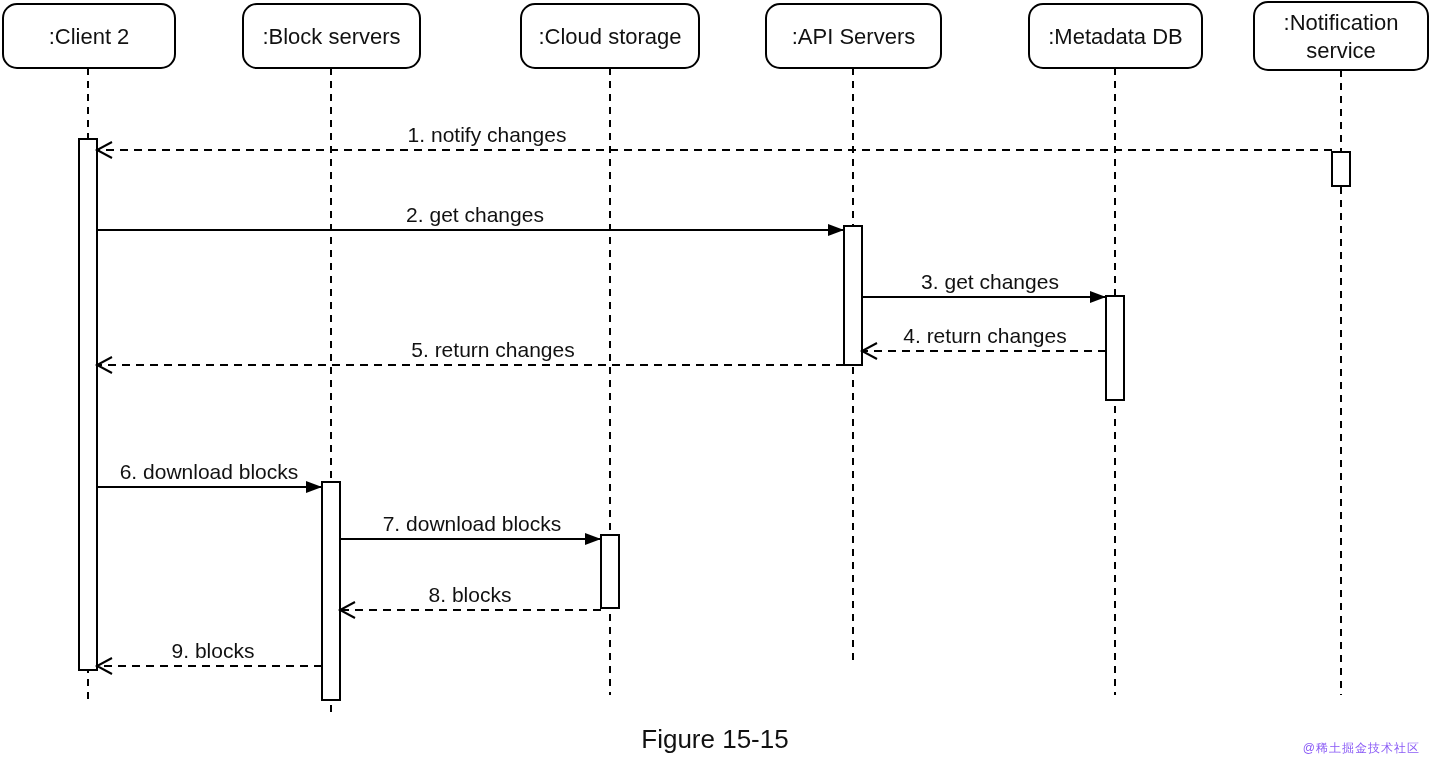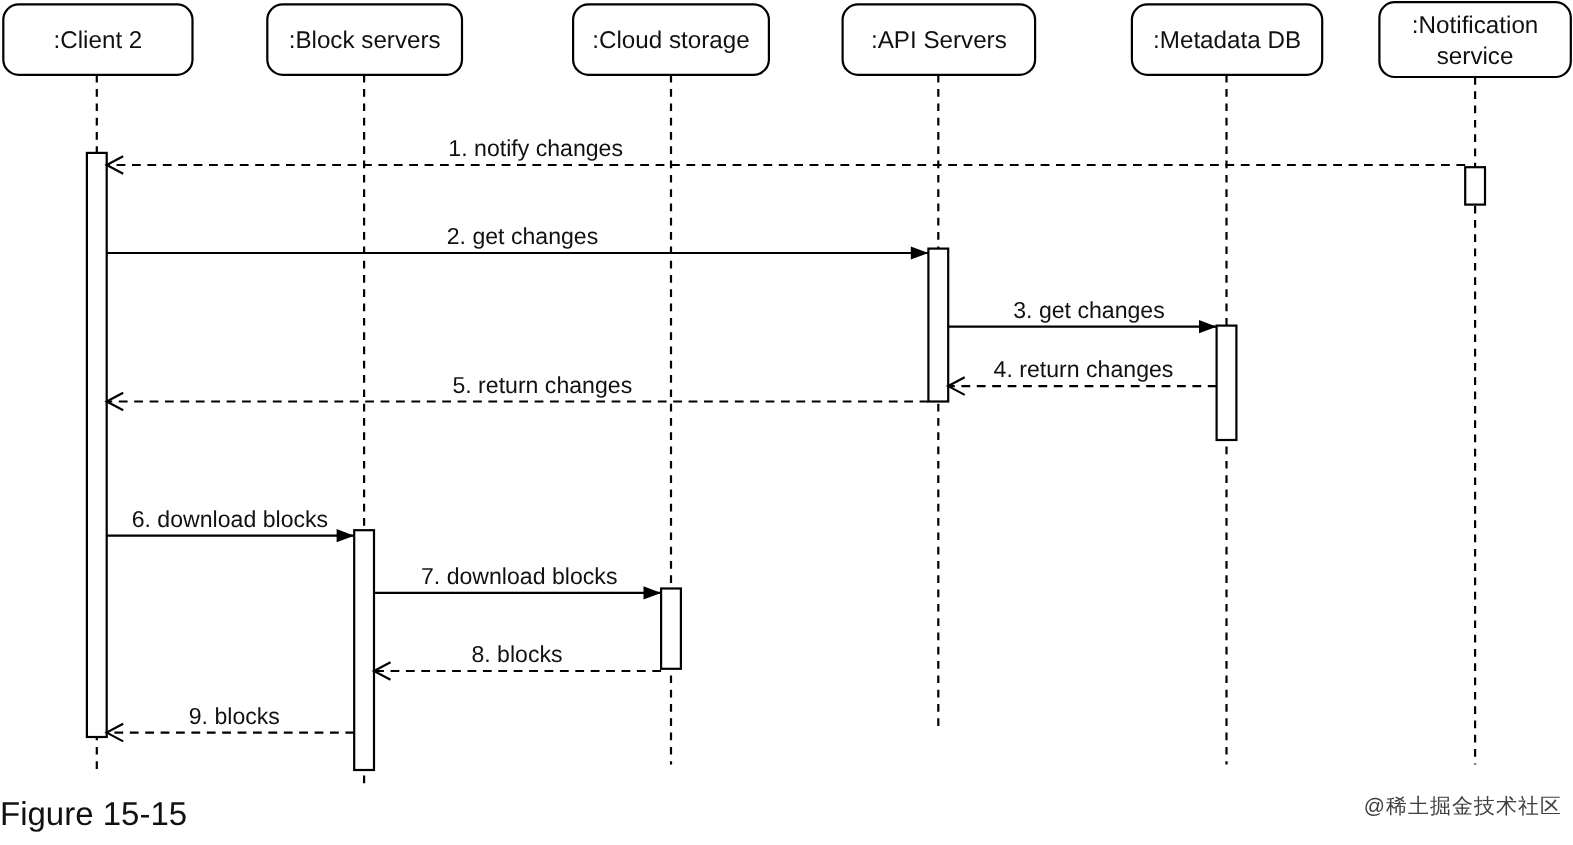--- a/index.html
+++ b/index.html
@@ -17,30 +17,31 @@
   #diagram-svg {
     position: absolute;
     left: 0;
     top: 0;
   }
   .caption {
     position: absolute;
     left: 0;
     right: 0;
     top: 724px;
-    font-size: 30px;
+    text-align: center;
+    font-size: 26px;
     color: #111111;
   }
   .watermark {
     position: absolute;
     right: 10px;
-    top: 720px;
-    font-size: 19px;
+    top: 740px;
+    font-size: 12px;
     letter-spacing: 1px;
-    color: #404040;
+    color: #8b5cf6;
   }
 </style>
 </head>
 <body>
 
 <svg id="diagram-svg" width="1430" height="768" viewBox="0 0 1430 768">
     <line x1="88" y1="68" x2="88" y2="700" stroke="#000000" stroke-width="2" stroke-dasharray="7,6"></line>
     <line x1="331" y1="68" x2="331" y2="715" stroke="#000000" stroke-width="2" stroke-dasharray="7,6"></line>
     <line x1="610" y1="68" x2="610" y2="695" stroke="#000000" stroke-width="2" stroke-dasharray="7,6"></line>
     <line x1="853" y1="68" x2="853" y2="663" stroke="#000000" stroke-width="2" stroke-dasharray="7,6"></line>

